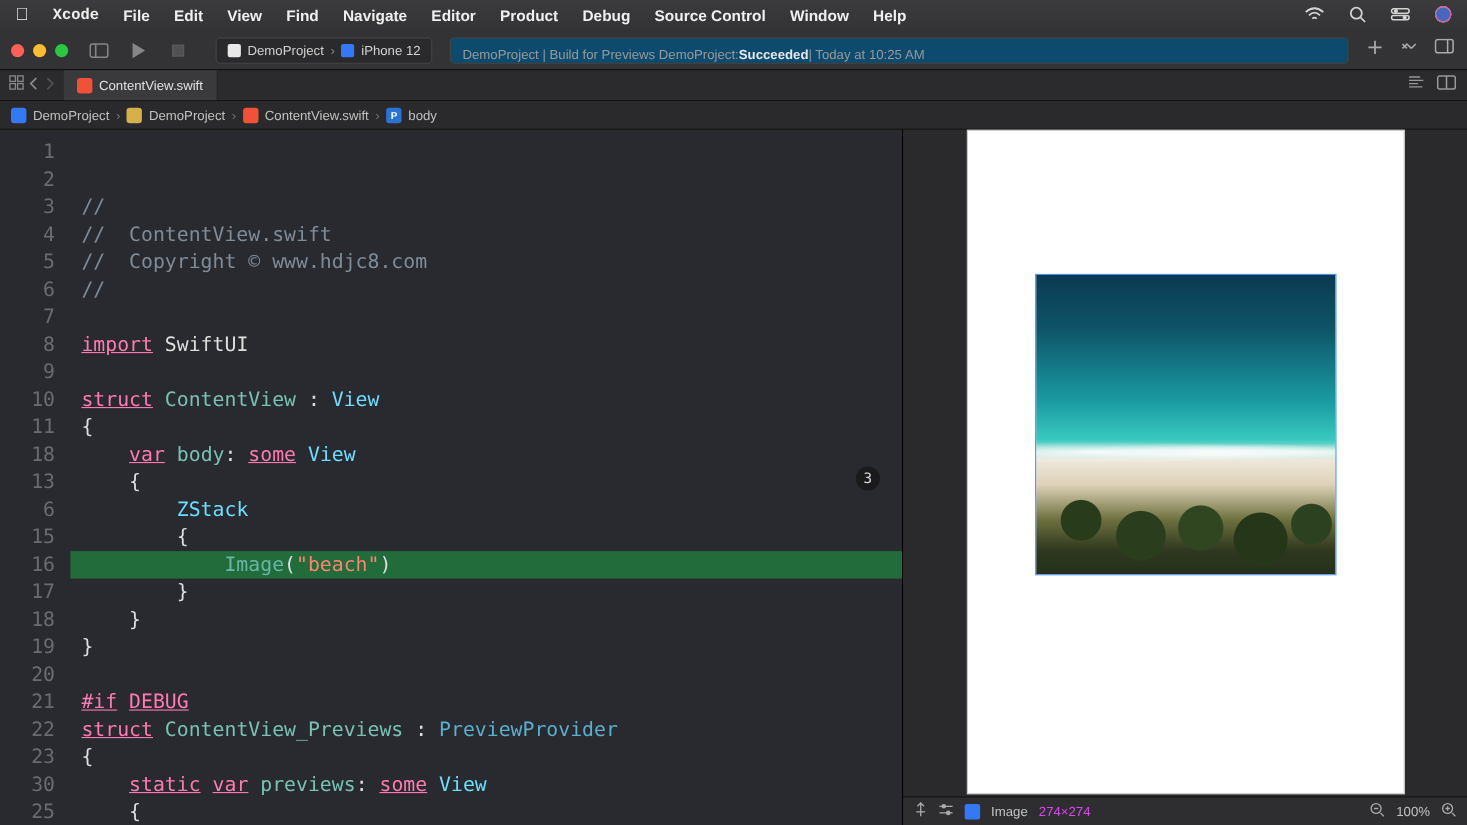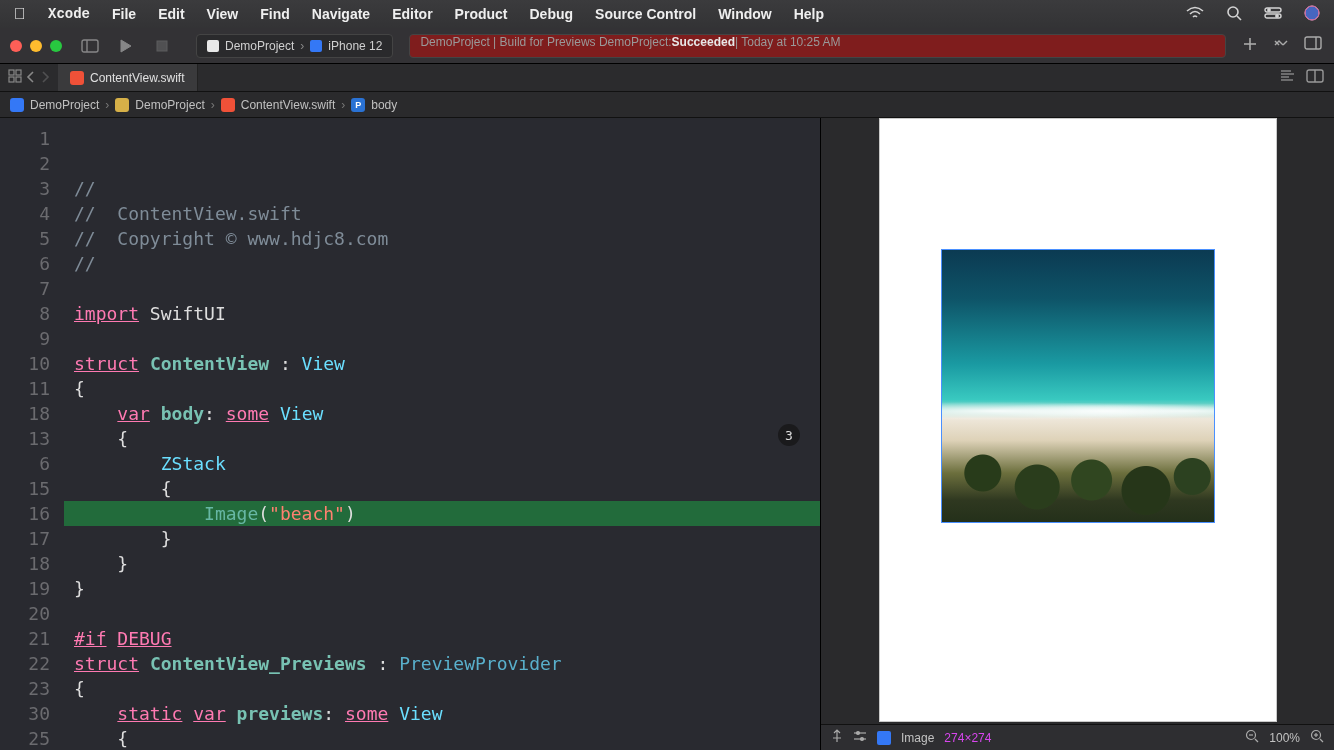--- a/index.html
+++ b/index.html
@@ -50,22 +50,22 @@
 
 .scheme {
   display:flex; align-items:center; gap:6px;
   background:#2a2a2c; border:1px solid #444; border-radius:4px;
   height:24px; padding:0 10px; color:#d0d0d0; font-size:12px;
   margin-left:12px;
 }
 .scheme .chev { color:#888; }
 .statusbar {
   flex:1; margin-left:8px; margin-right:8px;
-  background:#7f1d1d; border:1px solid #444; border-radius:4px;
-  height:24px; display:flex; align-items:flex-start; padding:0 10px;
+  background:#0c4a6e; border:1px solid #444; border-radius:4px;
+  height:24px; display:flex; align-items:flex-end; padding:0 10px;
   font-size:12px; color:#999;
 }
 .statusbar .s-succ { color:#e7e7e7; font-weight:600; }
 .rightbtns { display:flex; gap:14px; margin-right:12px; }
 .rightbtns svg { stroke:#aaa; }
 
 
 .tabrow {
   height: 28px;
   background: #2b2b2d;
@@ -131,21 +131,21 @@
   right: 20px;
   width:22px;height:22px;border-radius:50%;
   background:#1a1a1c;color:#ddd;display:flex;align-items:center;justify-content:center;
   font-size:13px;
 }
 
 
 .c-comm { color:#7f8c98; }
 .c-kw   { color:#ff7ab2;text-decoration:underline; }
 .c-type { color:#6bdfff; }
-.c-prop { color:#78c2b3;font-weight:bold; }
+.c-prop { color:#78c2b3; }
 .c-txt  { color:#dedede; }
 .c-call { color:#67b7a4; }
 .c-str  { color:#ff8170; }
 .c-ptype{ color:#59b0cc; }
 
 
 .preview {
   flex:1;
   background:#2a2a2c;
   display:flex;

